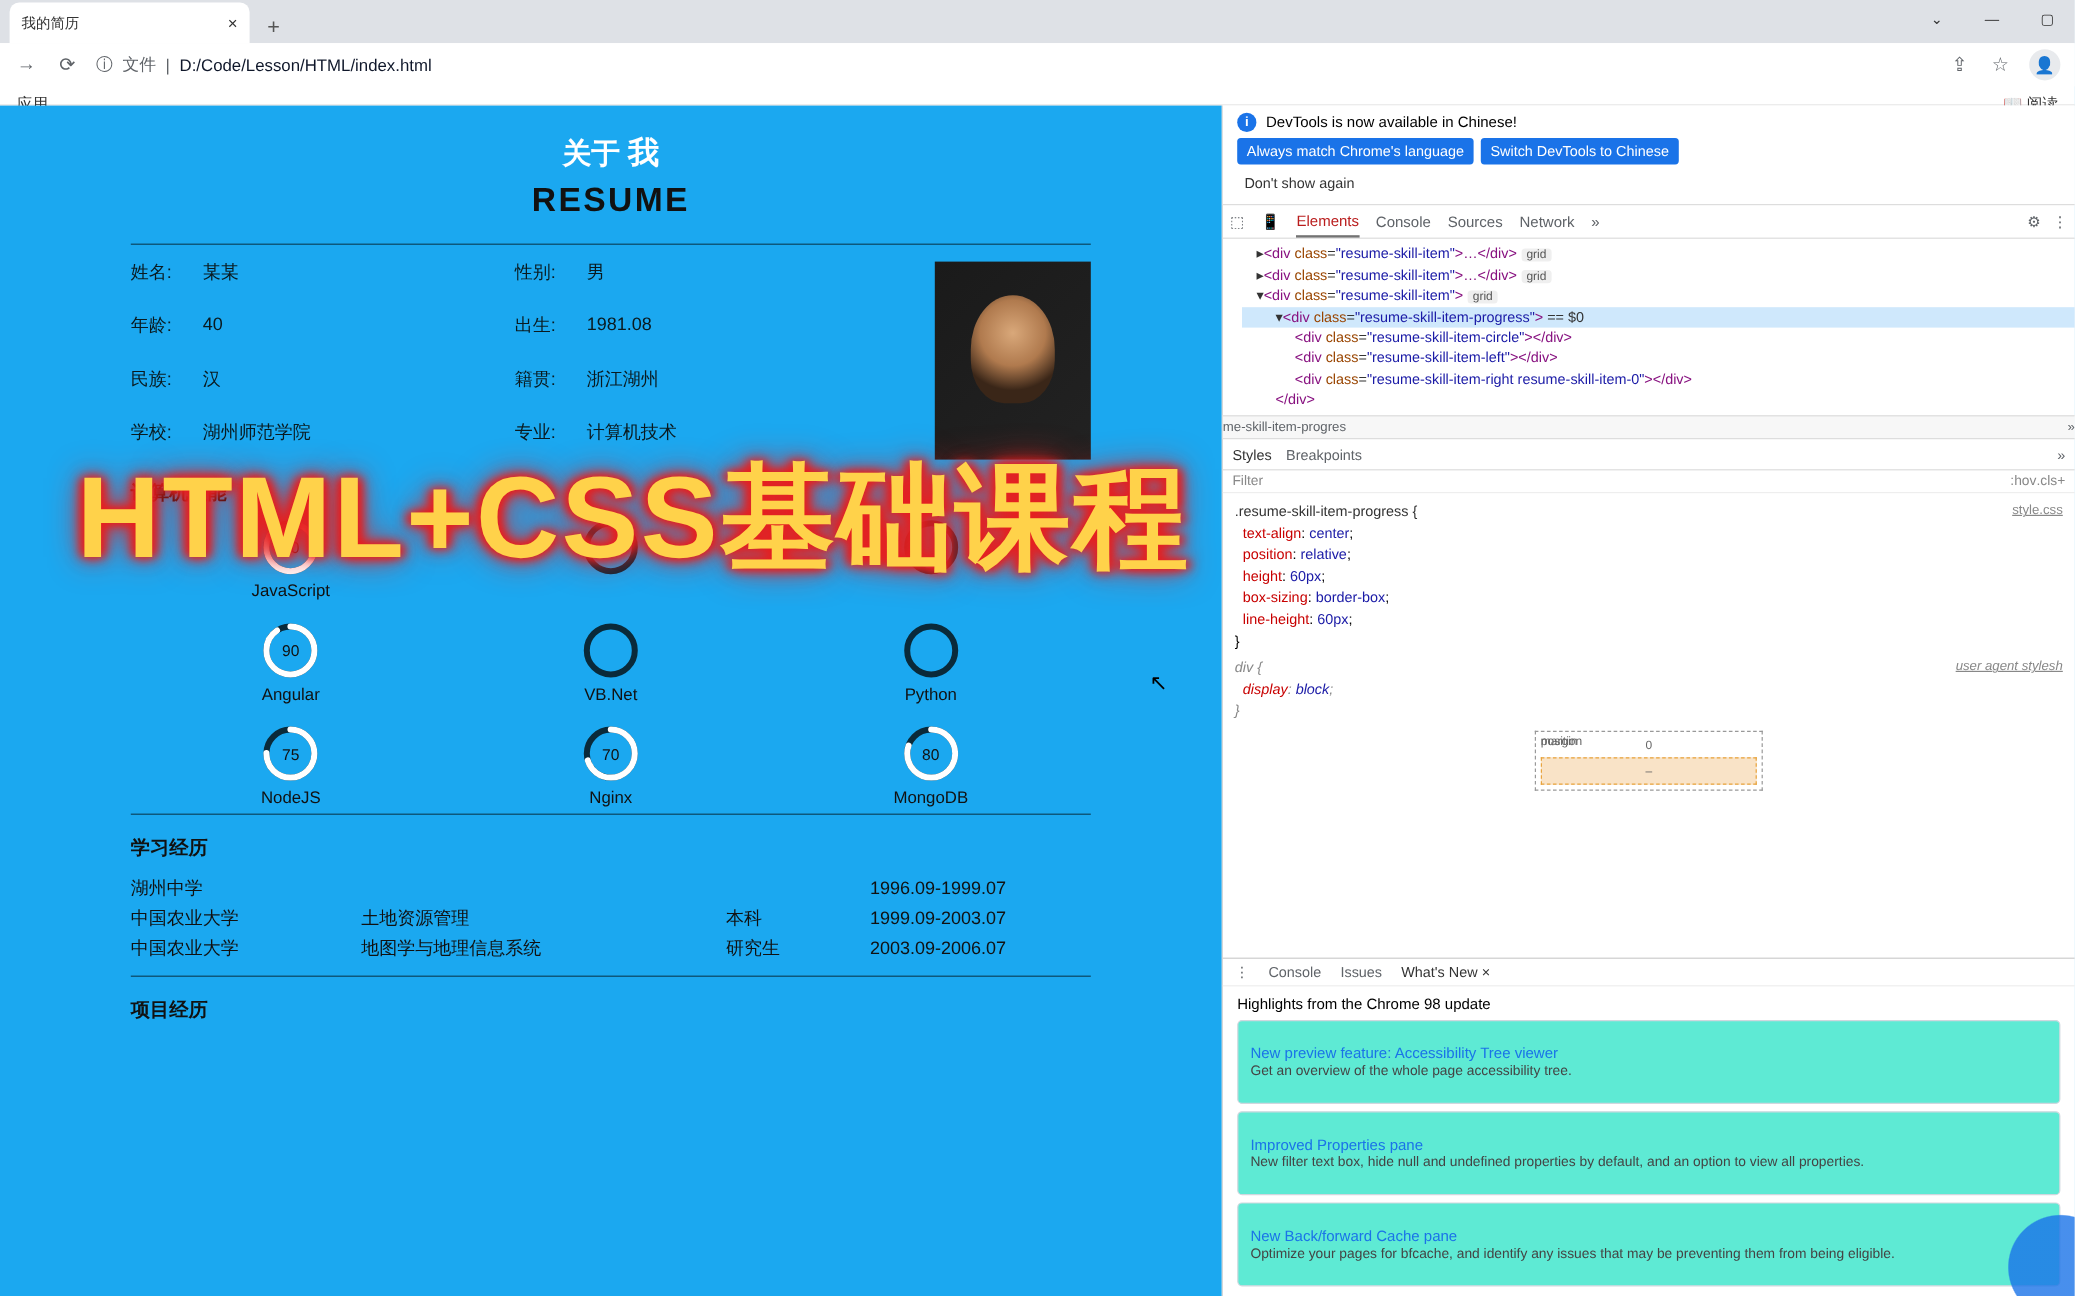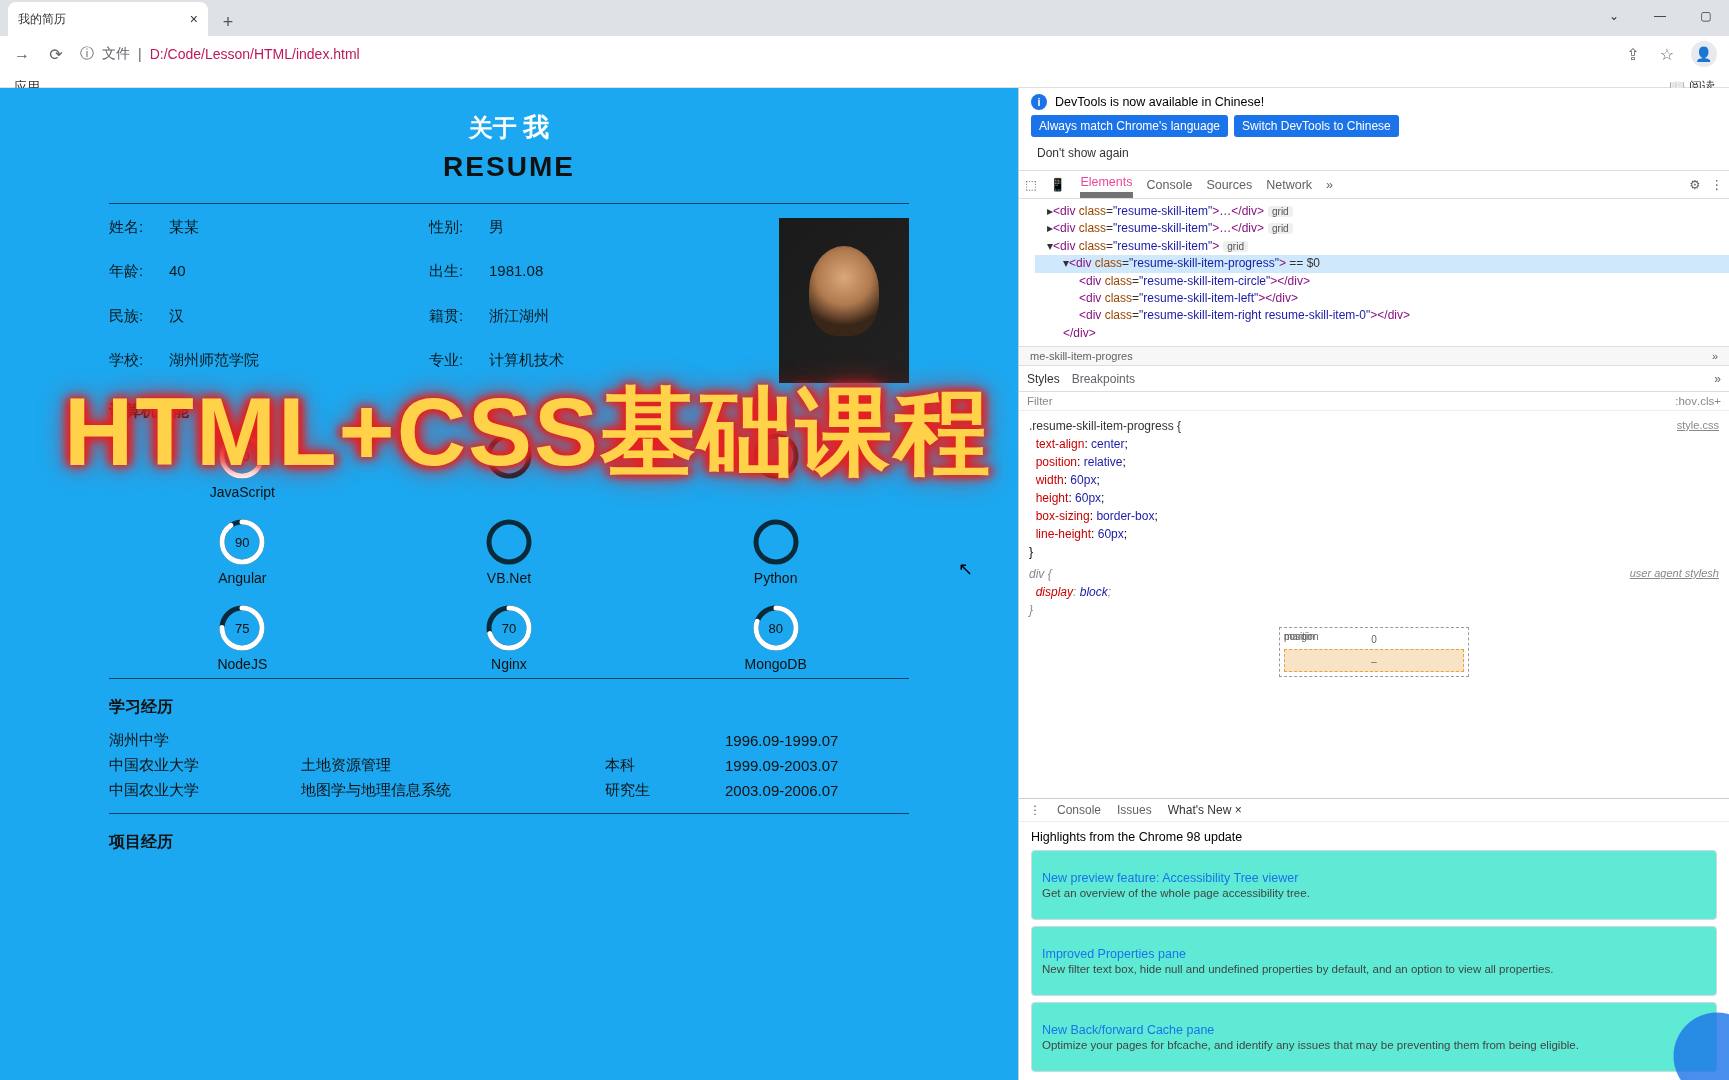--- a/index.html
+++ b/index.html
@@ -9,21 +9,21 @@
 .browser-top { height: 88px; background: #fff; border-bottom: 1px solid #e0e0e0; }
 .tab-bar { height: 36px; display: flex; align-items: flex-end; background: #dee1e6; padding-left: 8px; }
 .tab { background: #fff; height: 34px; width: 200px; border-radius: 8px 8px 0 0; display: flex; align-items: center; padding: 0 10px; font-size: 12px; gap: 8px; color: #333; }
 .tab-close { margin-left: auto; font-size: 14px; cursor: pointer; }
 .new-tab { width: 28px; height: 28px; display: flex; align-items: center; justify-content: center; font-size: 18px; color: #555; margin-left: 6px; }
 .win-ctrls { position: absolute; right: 0; top: 0; display: flex; }
 .win-ctrls > div { width: 46px; height: 32px; display: flex; align-items: center; justify-content: center; font-size: 12px; color: #333; }
 .addr-bar { height: 36px; display: flex; align-items: center; padding: 0 12px; gap: 14px; background: #fff; }
 .nav-icon { color: #5f6368; font-size: 16px; width: 20px; text-align: center; }
 .url-area { display: flex; align-items: center; gap: 8px; font-size: 14px; color: #5f6368; flex: 1; }
-.url-area .path { color: #be185d; }
+.url-area .path { color: #0f172a; }
 .addr-right { display: flex; gap: 14px; align-items: center; }
 .avatar-circ { width: 26px; height: 26px; border-radius: 50%; background: #e8eaed; display: flex; align-items: center; justify-content: center; font-size: 14px; }
 .bm-bar { height: 30px; display: flex; align-items: center; padding: 0 14px; font-size: 13px; color: #333; justify-content: space-between; }
 
 
 .viewport { display: flex; height: calc(100% - 88px); }
 .page-pane { width: 1018px; background: #1ba8f0; overflow: hidden; position: relative; padding-top: 8px; }
 .devtools-pane { flex: 1; background: #fff; border-left: 1px solid #ccc; display: flex; flex-direction: column; font-size: 12.5px; }
 
 
@@ -54,33 +54,33 @@
 .mouse-cursor { position: absolute; left: 958px; top: 470px; font-size: 18px; z-index: 60; }
 
 
 .dt-banner { background: #fff; border-bottom: 1px solid #ddd; padding: 6px 12px; font-size: 12.5px; }
 .dt-banner-top { display: flex; align-items: center; gap: 8px; }
 .info-icon { width: 16px; height: 16px; border-radius: 50%; background: #1a73e8; color: #fff; display: inline-flex; align-items: center; justify-content: center; font-size: 11px; font-weight: 700; }
 .dt-btns { display: flex; gap: 6px; margin-top: 5px; align-items: center; flex-wrap: wrap; }
 .dt-btn-blue { background: #1a73e8; color: #fff; border: none; padding: 4px 8px; border-radius: 3px; font-size: 12px; }
 .dt-btn-plain { background: none; border: none; font-size: 12px; color: #333; padding: 4px 6px; }
 .dt-tabs { display: flex; align-items: center; border-bottom: 1px solid #ddd; height: 28px; padding: 0 6px; gap: 14px; font-size: 12.5px; color: #5f6368; }
-.dt-tabs .active { color: #ec4899; border-bottom: 6px solid #737373; height: 100%; display: flex; align-items: center; }
+.dt-tabs .active { color: #b91c1c; border-bottom: 2px solid #737373; height: 100%; display: flex; align-items: center; }
 .dt-tabs-right { margin-left: auto; display: flex; gap: 10px; align-items: center; }
 .dom-tree { font-family: Menlo, Consolas, monospace; font-size: 12px; padding: 4px 0 4px 16px; line-height: 1.45; color: #333; }
 .dom-tree .tag { color: #881280; }
 .dom-tree .attr { color: #994500; }
 .dom-tree .val { color: #1a1aa6; }
 .dom-tree .pill { background: #efefef; color: #555; padding: 0 4px; border-radius: 3px; font-size: 10px; margin-left: 4px; }
 .dom-line { padding-left: 0; white-space: nowrap; }
 .dom-line.sel { background: #cfe8fc; }
 .dom-tree .indent1 { padding-left: 12px; }
 .dom-tree .indent2 { padding-left: 28px; }
 .dom-tree .indent3 { padding-left: 44px; }
-.dom-crumbs { border-top: 1px solid #ddd; border-bottom: 1px solid #ddd; padding: 3px 11px; font-size: 11px; font-family: monospace; color: #5f6368; background: #f7f7f7; display: flex; justify-content: space-between; }
+.dom-crumbs { border-top: 1px solid #ddd; border-bottom: 1px solid #ddd; padding: 3px 0; font-size: 11px; font-family: monospace; color: #5f6368; background: #f7f7f7; display: flex; justify-content: space-between; }
 .styles-head { display: flex; border-bottom: 1px solid #ddd; font-size: 12px; height: 26px; align-items: center; padding: 0 8px; gap: 12px; color: #5f6368; }
 .styles-head .active { color: #333; }
 .filter-row { display: flex; padding: 3px 8px; font-size: 11.5px; color: #888; border-bottom: 1px solid #eee; gap: 0; align-items: center; }
 .styles-body { font-family: Menlo, Consolas, monospace; font-size: 12px; padding: 6px 10px; line-height: 1.5; flex: 1; overflow: hidden; }
 .styles-body .sel-name { color: #333; }
 .styles-body .prop { color: #c80000; }
 .styles-body .pval { color: #1a1aa6; }
 .styles-body .src { float: right; color: #888; text-decoration: underline; font-size: 11px; }
 .styles-body .ua { color: #888; font-style: italic; }
 .box-model { margin: 8px auto 0; width: 190px; font-size: 10px; }
@@ -359,21 +359,20 @@
     <div class="filter-row">
       <span style="flex:1">Filter</span>
       <span>:hov</span>
       <span>.cls</span>
       <span>+</span>
     </div>
     <div class="styles-body">
       <div><span class="src">style.css</span><span class="sel-name">.resume-skill-item-progress {</span></div>
       <div>&nbsp;&nbsp;<span class="prop">text-align</span>: <span class="pval">center</span>;</div>
       <div>&nbsp;&nbsp;<span class="prop">position</span>: <span class="pval">relative</span>;</div>
-      <div>&nbsp;&nbsp;<span class="prop">width</span>: <span class="pval">60px</span>;</div>
       <div>&nbsp;&nbsp;<span class="prop">height</span>: <span class="pval">60px</span>;</div>
       <div>&nbsp;&nbsp;<span class="prop">box-sizing</span>: <span class="pval">border-box</span>;</div>
       <div>&nbsp;&nbsp;<span class="prop">line-height</span>: <span class="pval">60px</span>;</div>
       <div>}</div>
       <div style="margin-top:4px"><span class="src ua">user agent stylesh</span><span class="sel-name ua">div {</span></div>
       <div class="ua">&nbsp;&nbsp;<span class="prop">display</span>: <span class="pval">block</span>;</div>
       <div class="ua">}</div>
       <div class="box-model">
         <div class="bm-pos"><span class="lbl">position</span><span>0</span>
           <div class="bm-mar"><span class="lbl">margin</span>–</div>

